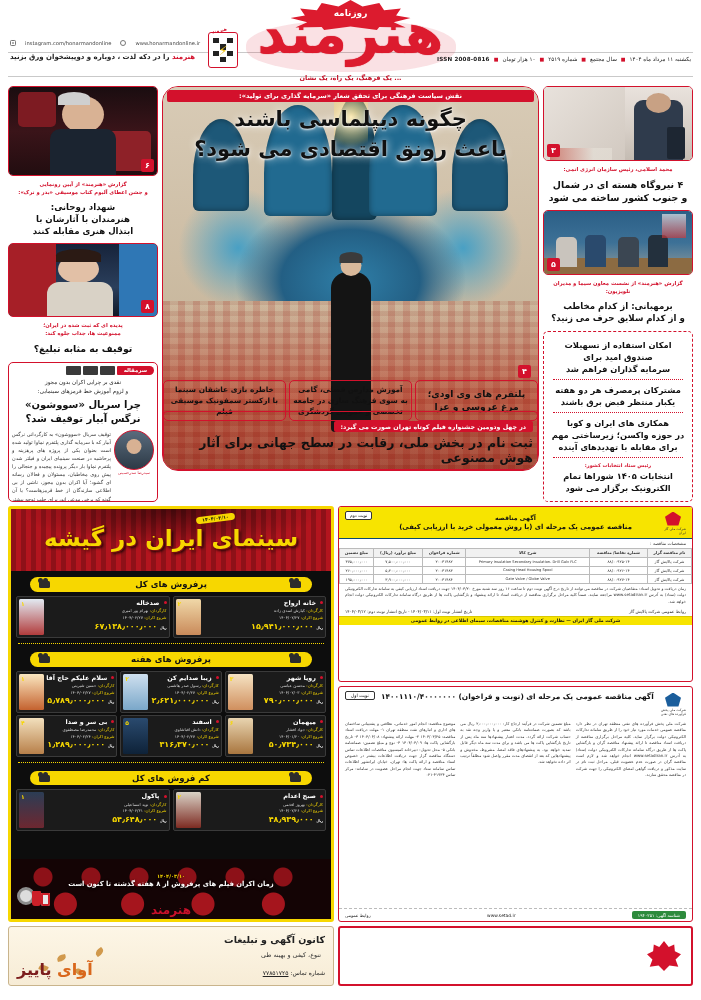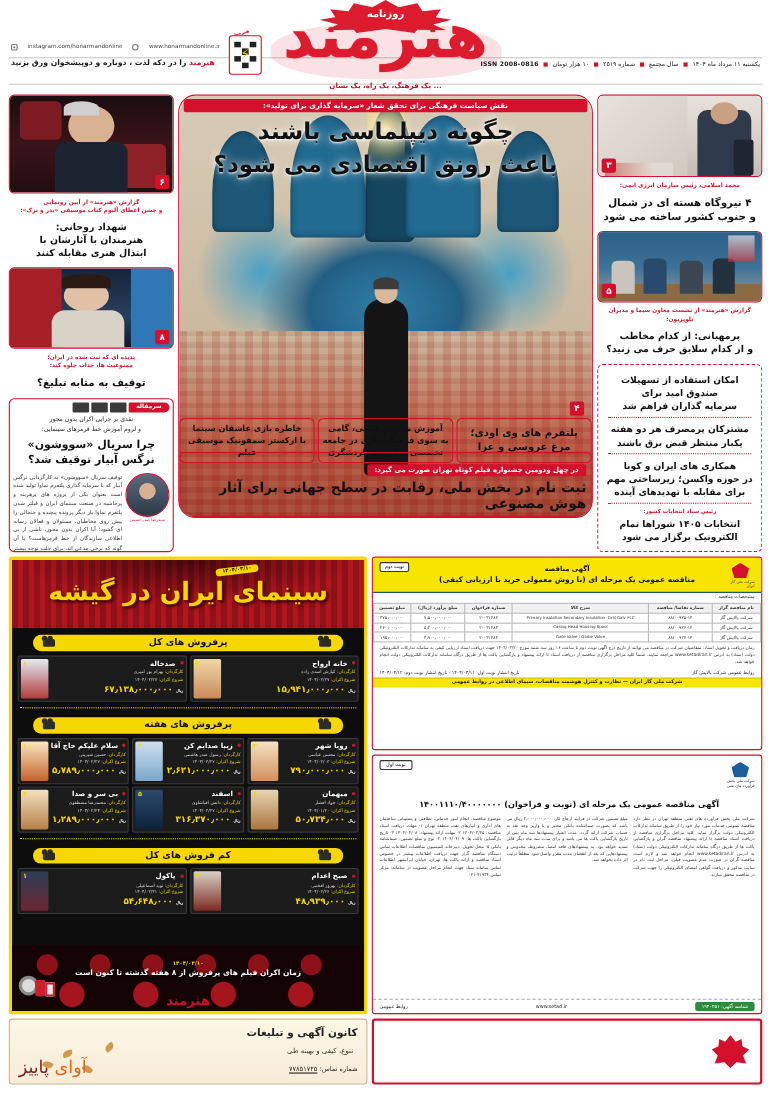--- a/index.html
+++ b/index.html
@@ -177,21 +177,21 @@
   table.tender th { background: #f1f1f1; font-weight: bold; font-size: 4px; }
   table.tender td.en { font-family: "DejaVu Sans", sans-serif; font-size: 3.6px; }
   .tender-note { font-size: 4px; color: #333; padding: 2px 6px; line-height: 1.55; text-align: justify; }
   .tender-foot { display: flex; justify-content: space-between; font-size: 4.2px; color: #222; padding: 2px 6px; }
   .tender-strip { background: #f7e400; text-align: center; font-size: 4.6px; font-weight: bold;
                   color: #111; padding: 1.6px; border-top: 1px solid #d9c800; }
 
   .ad-public { flex: 1; display: flex; flex-direction: column; }
   .ap-top { display: flex; align-items: flex-start; gap: 4px; padding: 4px 6px 2px; }
   .ap-title { flex: 1; text-align: center; }
-  .ap-t1 { font-size: 7.4px; font-weight: bold; color: #111; line-height: 1.5; margin-top: 35px; }
+  .ap-t1 { font-size: 7.4px; font-weight: bold; color: #111; line-height: 1.5; }
   .ap-nobat { border: .8px solid #333; font-size: 4.6px; padding: 1px 5px; border-radius: 2px; align-self: flex-start; }
   .ap-cols { flex: 1; display: flex; gap: 5px; padding: 2px 6px 4px; direction: rtl; }
   .ap-col { flex: 1; font-size: 4px; color: #333; line-height: 1.6; text-align: justify; }
   .ap-foot { display: flex; justify-content: space-between; align-items: center;
              border-top: 1px dashed #bbb; padding: 2px 6px; font-size: 4.4px; color: #222; }
   .ap-serial { background: #2e8b3d; color: #fff; font-size: 4.4px; padding: 1.4px 6px; border-radius: 2px; }
 
   
   .cine { height: 100%; border: 3px solid #f7d700; border-radius: 3px; background: #0d0d0d;
           position: relative; overflow: hidden; display: flex; flex-direction: column; }
@@ -266,21 +266,21 @@
   .fl-logo { position: absolute; right: 10px; top: 50%; transform: translateY(-50%);
              width: 34px; height: 30px; background: #d3112c;
              clip-path: polygon(50% 0%, 64% 20%, 80% 12%, 82% 34%, 100% 44%, 84% 62%, 92% 86%, 66% 82%,
                                 50% 100%, 34% 82%, 8% 86%, 16% 62%, 0% 44%, 18% 34%, 20% 12%, 36% 20%); }
   .foot-right { flex: 1; border: 1px solid #c9b48c; border-radius: 3px; position: relative; overflow: hidden;
                 background: linear-gradient(180deg, #fdf6e6 0%, #f7ecd6 100%); }
   .fr-1 { position: absolute; right: 8px; top: 7px; font-size: 9.5px; font-weight: bold; color: #222; }
   .fr-2 { position: absolute; right: 12px; top: 24px; font-size: 6.4px; color: #333; margin-left: 35px; }
   .fr-3 { position: absolute; right: 8px; bottom: 9px; font-size: 6px; color: #222; direction: rtl; }
   .fr-3 .num { text-decoration: underline; }
-  .fr-brand { position: absolute; left: 8px; bottom: 6px; font-size: 16px; font-weight: normal; color: #d9671c; }
+  .fr-brand { position: absolute; left: 8px; bottom: 6px; font-size: 16px; font-weight: bold; color: #d9671c; }
   .fr-brand .b2 { color: #7c1d1d; }
   .leaf { position: absolute; width: 9px; height: 6px; background: #c98a33; border-radius: 60% 10% 60% 10%; opacity: .85; }
 </style>
 </head>
 <body>
 
 <div class="page">
 
   <div class="masthead">
     <div class="mh-rule"></div>

